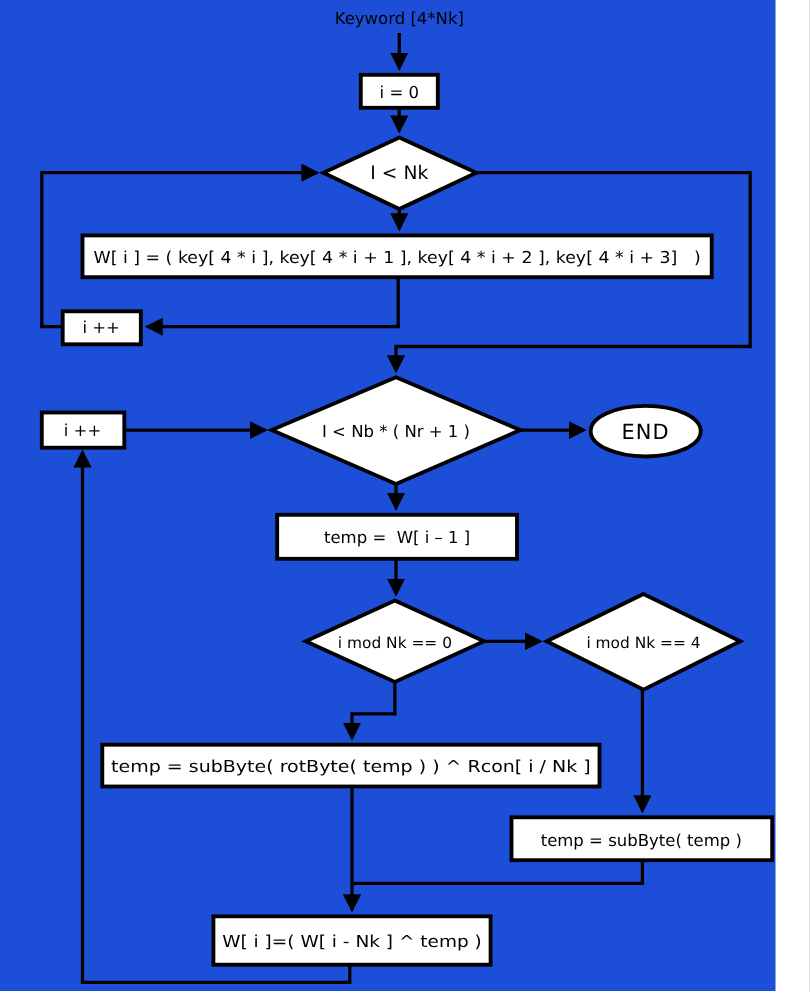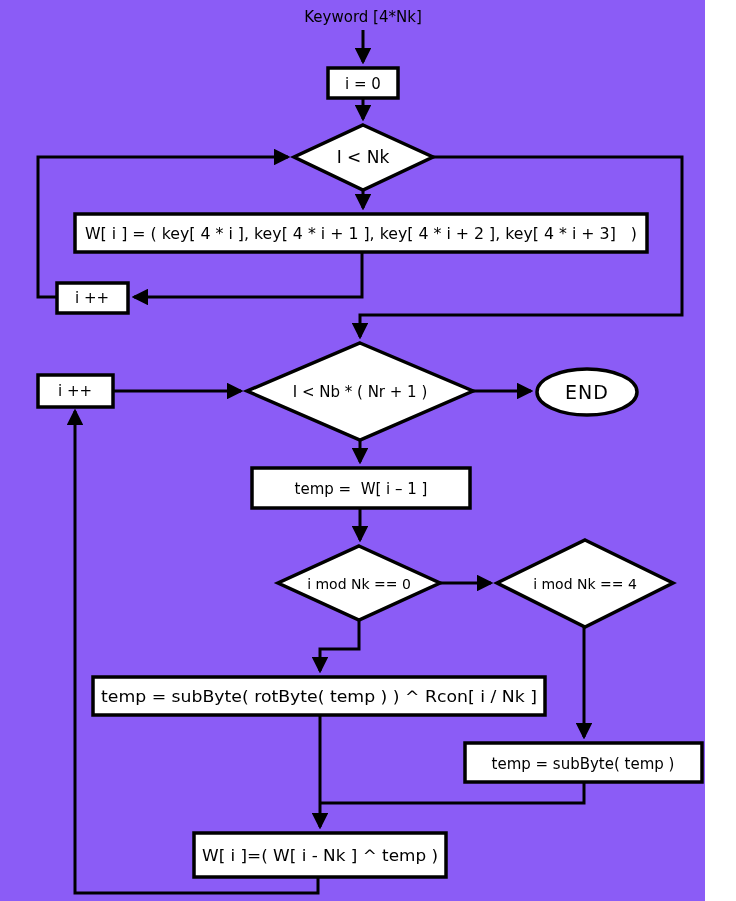--- a/index.html
+++ b/index.html
@@ -3,21 +3,21 @@
 <meta charset="utf-8">
 <style>
   html, body {
     margin: 0;
     padding: 0;
     background: #ffffff;
   }
   .canvas-wrap {
     width: 705px;
     height: 901px;
-    background: #8b5cf6;
+    background: #1d4ed8;
     position: relative;
   }
   svg {
     display: block;
   }
   text {
     font-family: "DejaVu Sans", "Liberation Sans", sans-serif;
     fill: #000000;
     text-anchor: middle;
     white-space: pre;

